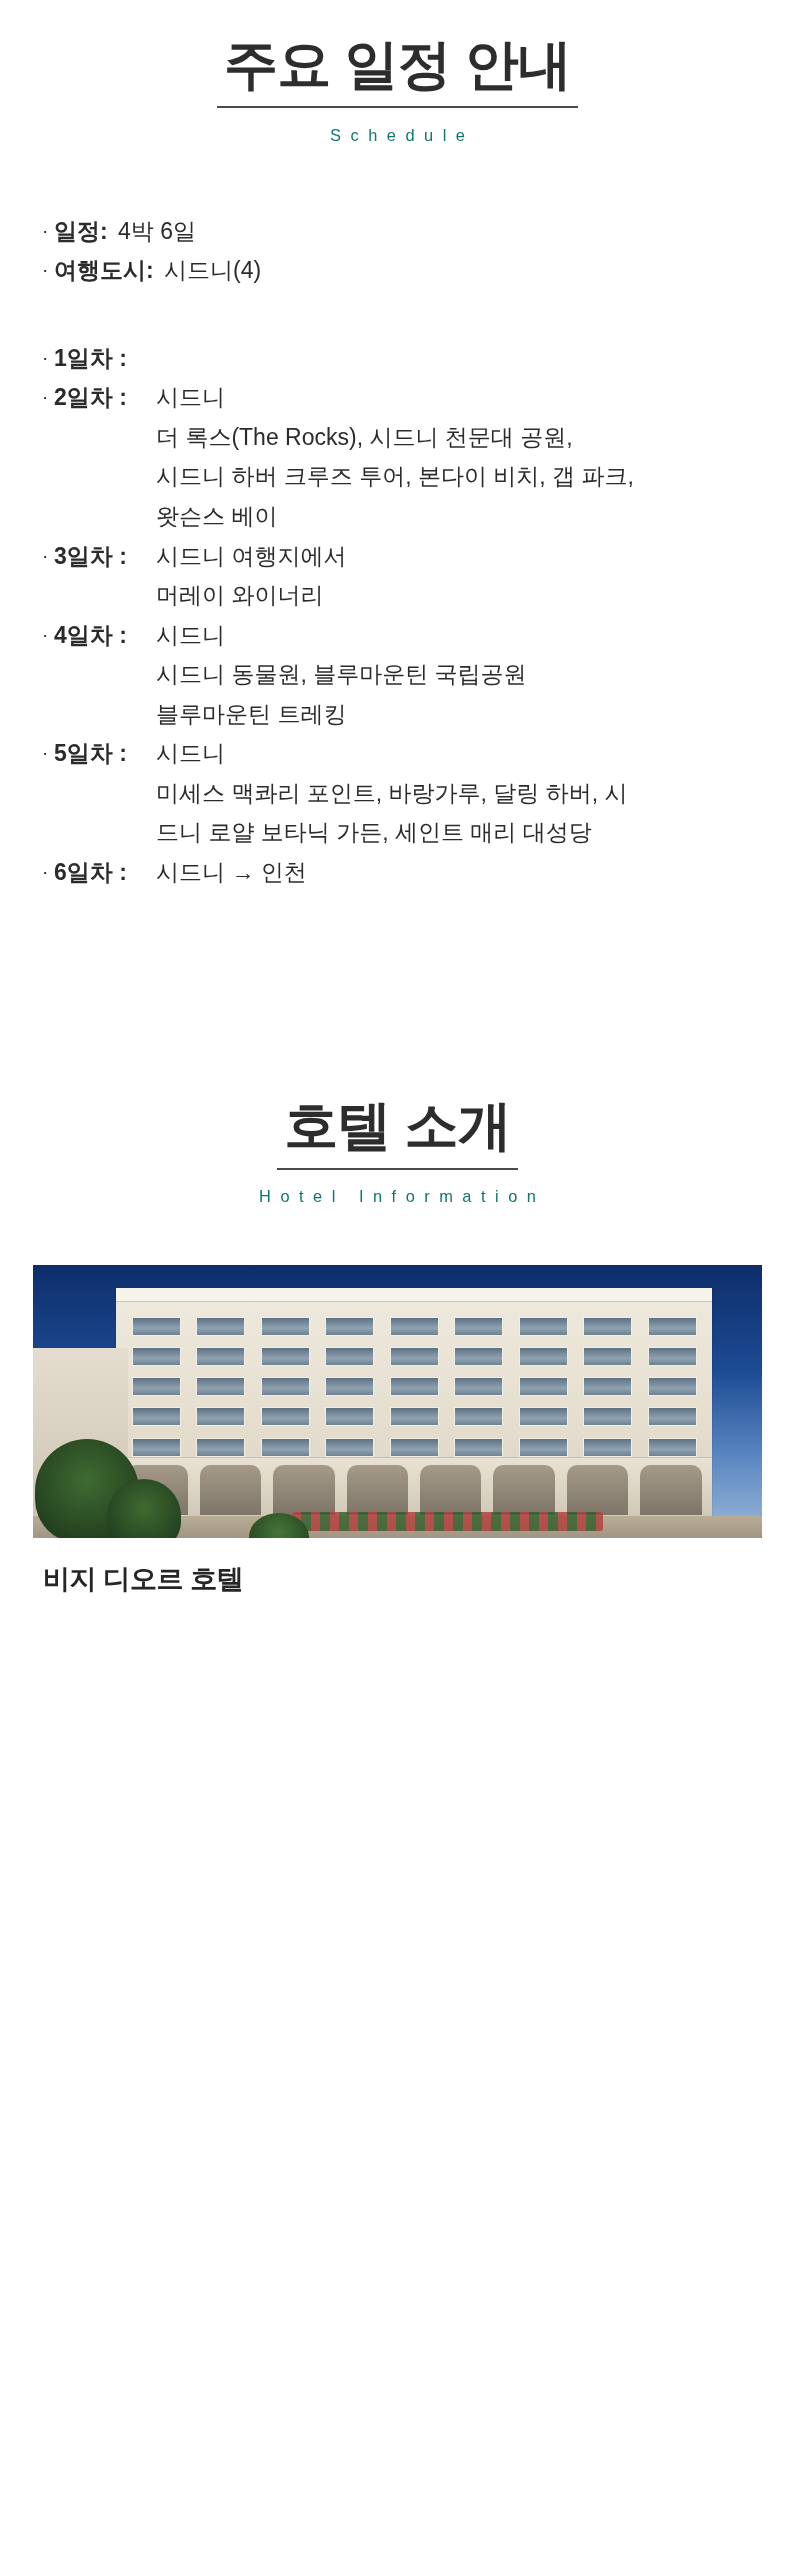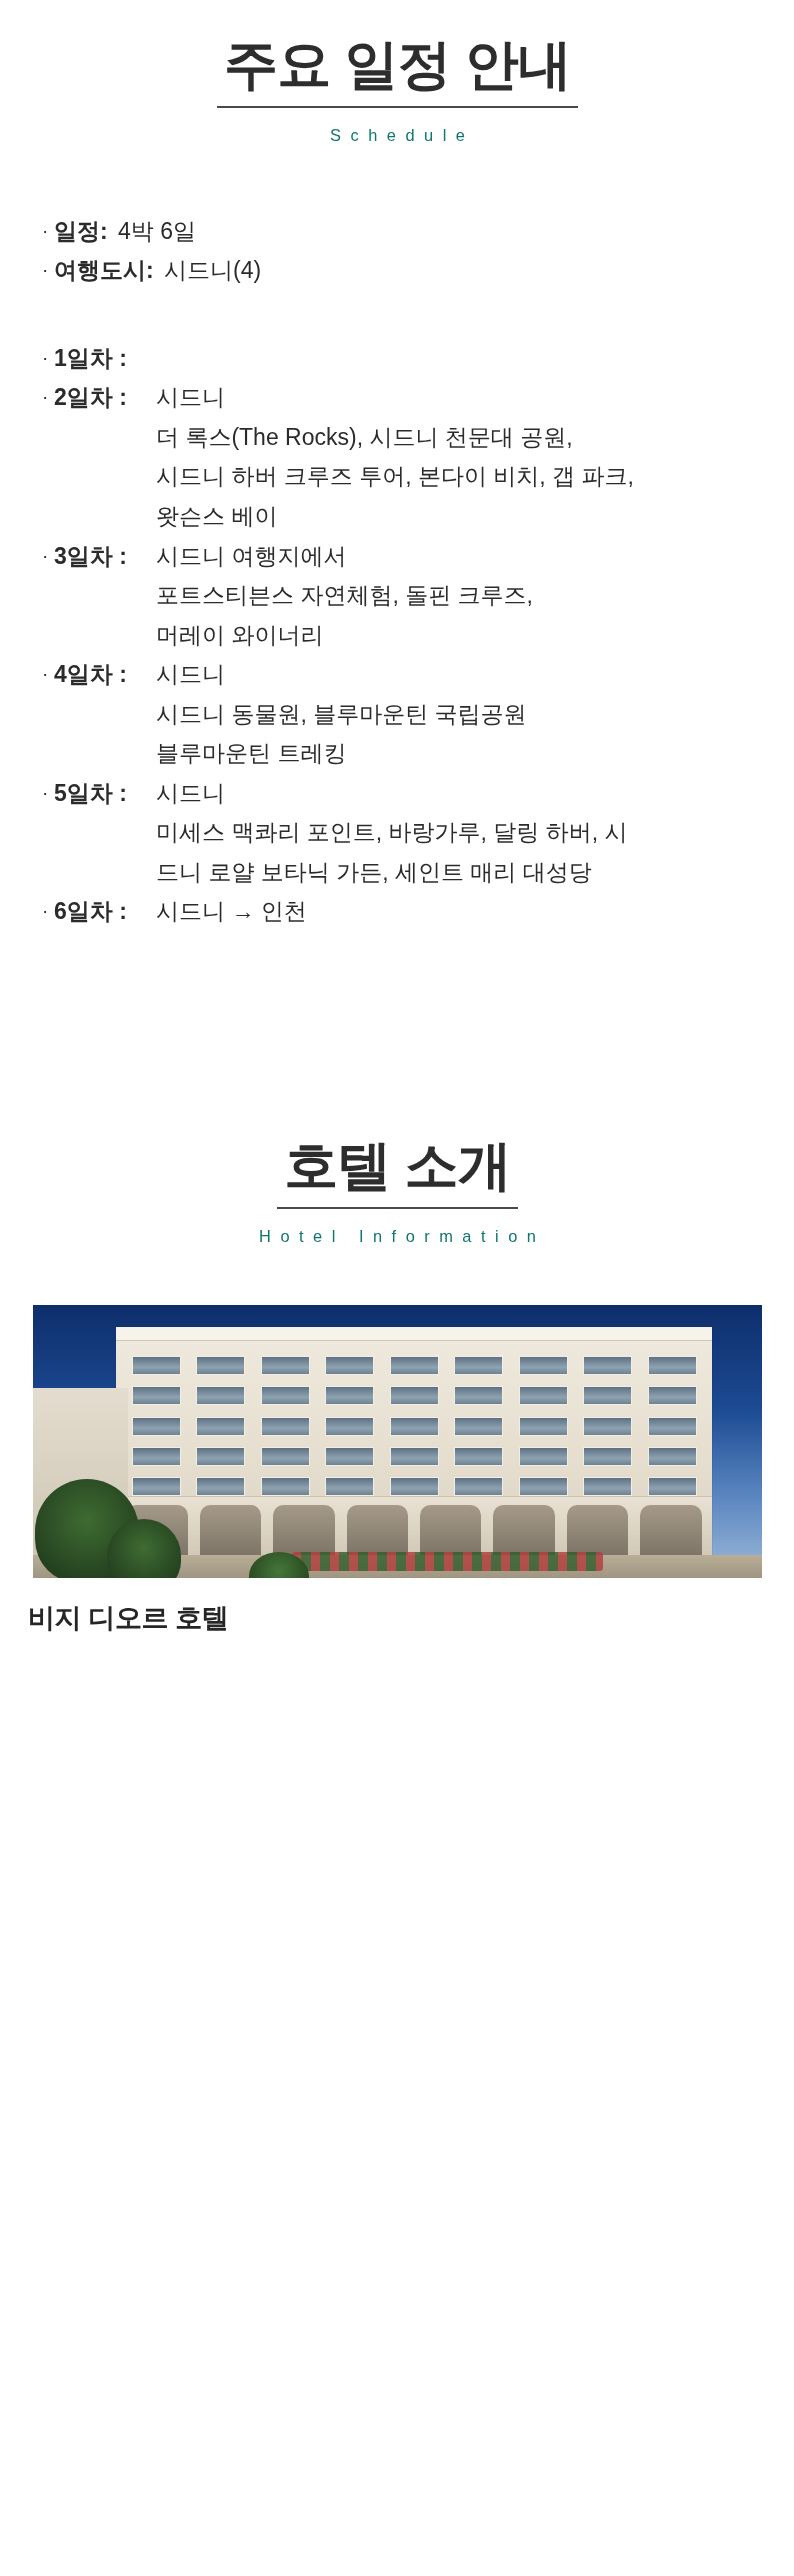--- a/index.html
+++ b/index.html
@@ -156,20 +156,21 @@
     opacity: .8;
     border-radius: 3.5px;
   }
 
   .hotel-name {
     padding: 22.5px 35px 0 19px;
     font-size: 27px;
     font-weight: bold;
     color: #262626;
     letter-spacing: -0.4px;
+    margin-left: 15px;
   }
   .hotel-desc {
     padding: 12px 35px 35px 19px;
     font-size: 14.7px;
     color: #3a3a3a;
     line-height: 1.5;
   }
 </style>
 </head>
 <body>
@@ -211,21 +212,20 @@
         <span class="line">시드니 하버 크루즈 투어, 본다이 비치, 갭 파크,</span>
         <span class="line">왓슨스 베이</span>
       </span>
     </div>
 
     <div class="srow day">
       <span class="bullet">·</span>
       <span class="label">3일차 :</span>
       <span class="val">
         <span class="line">시드니  여행지에서</span>
-        <span class="line">포트스티븐스 자연체험, 돌핀 크루즈,</span>
         <span class="line">머레이 와이너리</span>
       </span>
     </div>
 
     <div class="srow day">
       <span class="bullet">·</span>
       <span class="label">4일차 :</span>
       <span class="val">
         <span class="line">시드니</span>
         <span class="line">시드니 동물원, 블루마운틴 국립공원</span>

